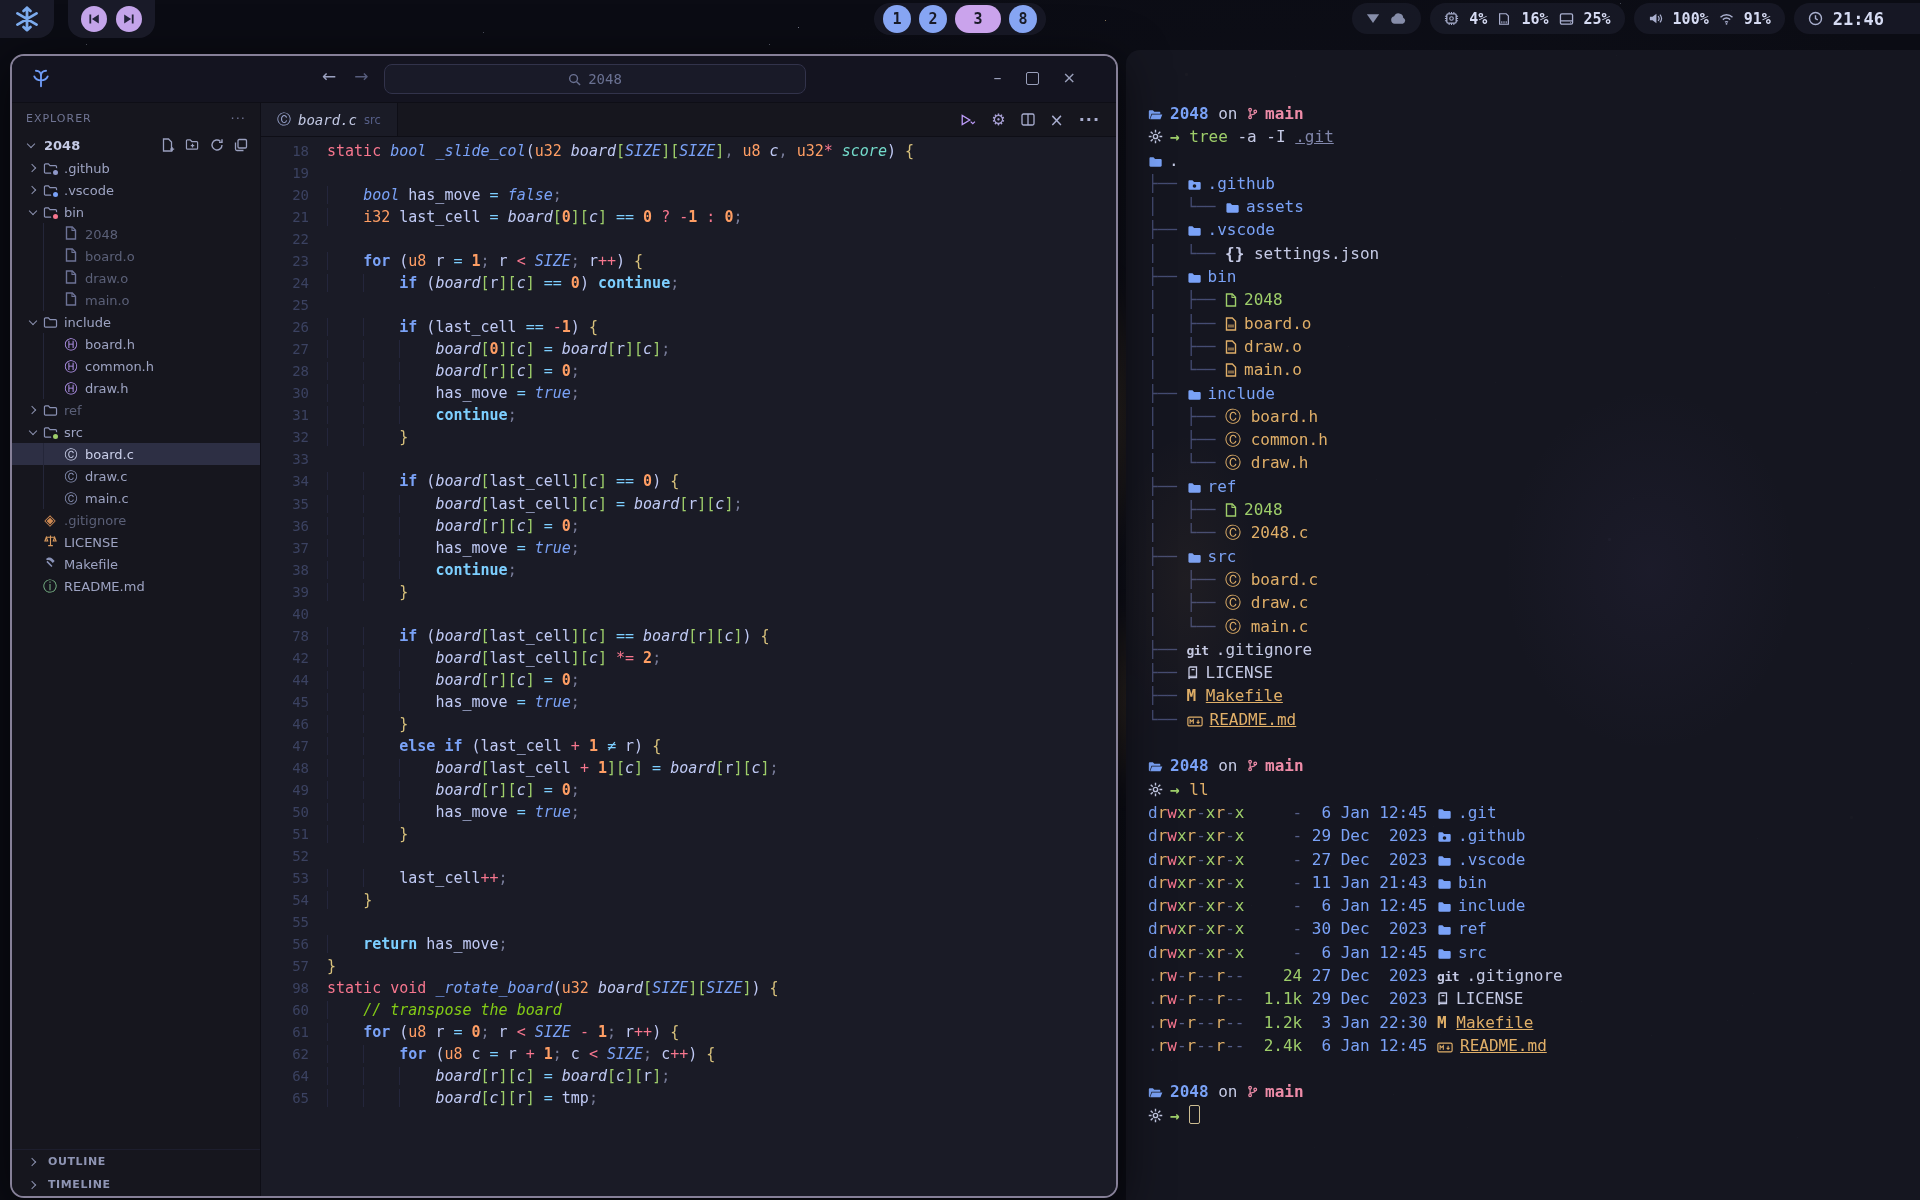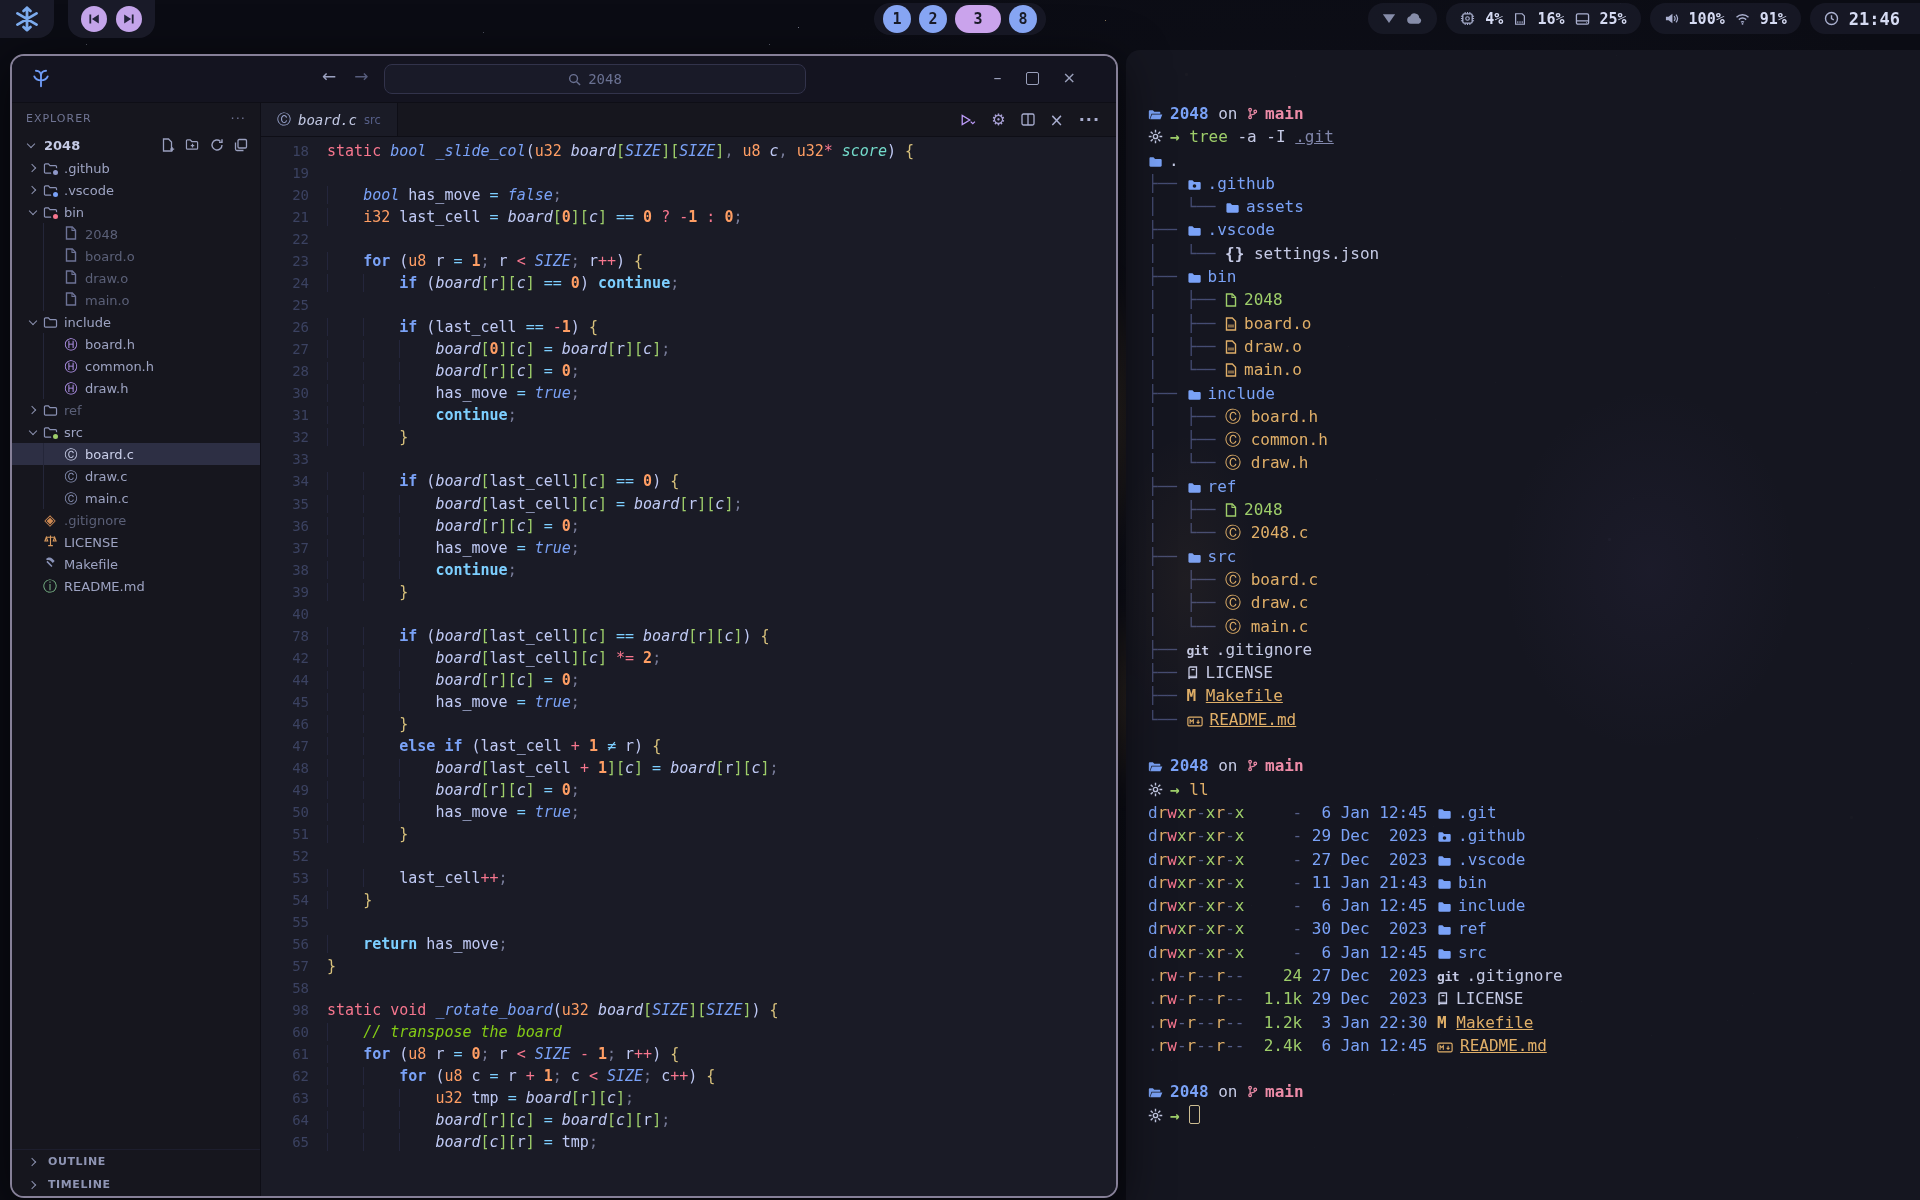--- a/index.html
+++ b/index.html
@@ -24,21 +24,21 @@
     justify-content:center;color:#23233a;cursor:pointer;padding:0;}
   .tb-center{position:absolute;left:50%;transform:translateX(-50%);top:3px;}
   .ws{gap:8px;padding:0 9px;height:32px;}
   .wsbtn{min-width:28px;height:28px;border:none;border-radius:14px;background:#86a5f3;color:#181a27;
     font-family:"DejaVu Sans Mono",monospace;font-weight:bold;font-size:15px;display:flex;align-items:center;
     justify-content:center;cursor:pointer;padding:0 6px;}
   .wsbtn.active{background:#caa3ec;min-width:46px;}
   .tb-right{position:absolute;right:0;top:3px;display:flex;gap:9px;align-items:center;}
   .tb-right .ic{color:#aab0cf;}
   .statnum{font-weight:bold;color:#d6dbf3;}
-  .clock-pill{border-radius:16px 0 0 16px;padding-right:20px;font-weight:bold;font-size:17px;}
+  .clock-pill{border-radius:16px 0 0 16px;padding-right:36px;font-weight:bold;font-size:17px;}
   .vpn-pill .ic{color:#868da9;}
 
   
   .win{position:absolute;left:10px;top:54px;width:1104px;height:1140px;background:#1a1b26;
     border:2px solid #868098;border-radius:14px;box-shadow:0 10px 50px rgba(0,0,0,.65);
     display:flex;flex-direction:column;overflow:hidden;z-index:4;}
   .titlebar{position:relative;height:46px;background:#141420;border-bottom:1px solid #0e0e16;flex:none;}
   .tb-logo{position:absolute;left:18px;top:12px;color:#6f9bf5;}
   .nav-arrows{position:absolute;left:310px;top:10px;display:flex;gap:18px;font-size:17px;color:#9ba1c0;}
   .nav-arrows .fwd{color:#565c7c;}
@@ -787,42 +787,34 @@
             </div>
             <div class="cl">
               <span class="ln">56</span>
               <span class="lc"><span class="in">    </span><span class="fl">return </span><span class="df">has_move</span><span class="pu">;</span></span>
             </div>
             <div class="cl">
               <span class="ln">57</span>
               <span class="lc"><span class="yb">}</span></span>
             </div>
             <div class="cl">
-              <span class="ln">58</span>
-              <span class="lc"></span>
-            </div>
-            <div class="cl">
               <span class="ln">98</span>
               <span class="lc"><span class="k">static </span><span class="k">void </span><span class="fn">_rotate_board</span><span class="df">(</span><span class="ot">u32 </span><span class="pa">board</span><span class="gb">[</span><span class="sz">SIZE</span><span class="gb">][</span><span class="sz">SIZE</span><span class="gb">]</span><span class="df">)</span><span class="yb"> {</span></span>
             </div>
             <div class="cl">
               <span class="ln">60</span>
               <span class="lc"><span class="in">    </span><span class="cm">// transpose the board</span></span>
             </div>
             <div class="cl">
               <span class="ln">61</span>
               <span class="lc"><span class="in">    </span><span class="ct">for </span><span class="df">(</span><span class="ot">u8 </span><span class="df">r </span><span class="eq">= </span><span class="nu">0</span><span class="pu">; </span><span class="df">r </span><span class="op">&lt; </span><span class="sz">SIZE </span><span class="op">- </span><span class="nu">1</span><span class="pu">; </span><span class="df">r</span><span class="op">++</span><span class="df">)</span><span class="yb"> {</span></span>
             </div>
             <div class="cl">
               <span class="ln">62</span>
               <span class="lc"><span class="in">    </span><span class="in">    </span><span class="ct">for </span><span class="df">(</span><span class="ot">u8 </span><span class="df">c </span><span class="eq">= </span><span class="df">r </span><span class="op">+ </span><span class="nu">1</span><span class="pu">; </span><span class="df">c </span><span class="op">&lt; </span><span class="sz">SIZE</span><span class="pu">; </span><span class="df">c</span><span class="op">++</span><span class="df">)</span><span class="yb"> {</span></span>
-            </div>
-            <div class="cl">
-              <span class="ln">63</span>
-              <span class="lc"><span class="in">    </span><span class="in">    </span><span class="in">    </span><span class="ot">u32 </span><span class="df">tmp </span><span class="eq">= </span><span class="pa">board</span><span class="gb">[</span><span class="df">r</span><span class="gb">][</span><span class="pa">c</span><span class="gb">]</span><span class="pu">;</span></span>
             </div>
             <div class="cl">
               <span class="ln">64</span>
               <span class="lc"><span class="in">    </span><span class="in">    </span><span class="in">    </span><span class="pa">board</span><span class="gb">[</span><span class="df">r</span><span class="gb">][</span><span class="pa">c</span><span class="gb">]</span><span class="eq"> = </span><span class="pa">board</span><span class="gb">[</span><span class="pa">c</span><span class="gb">][</span><span class="df">r</span><span class="gb">]</span><span class="pu">;</span></span>
             </div>
             <div class="cl">
               <span class="ln">65</span>
               <span class="lc"><span class="in">    </span><span class="in">    </span><span class="in">    </span><span class="pa">board</span><span class="gb">[</span><span class="pa">c</span><span class="gb">][</span><span class="df">r</span><span class="gb">]</span><span class="eq"> = </span><span class="df">tmp</span><span class="pu">;</span></span>
             </div>
           </div>

